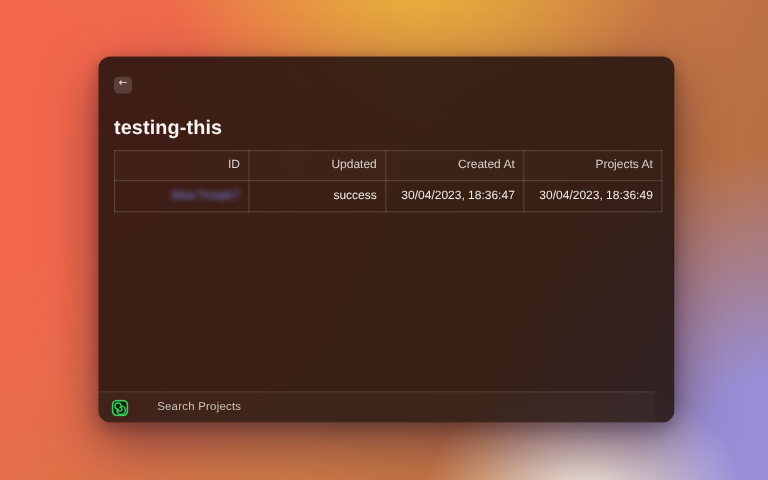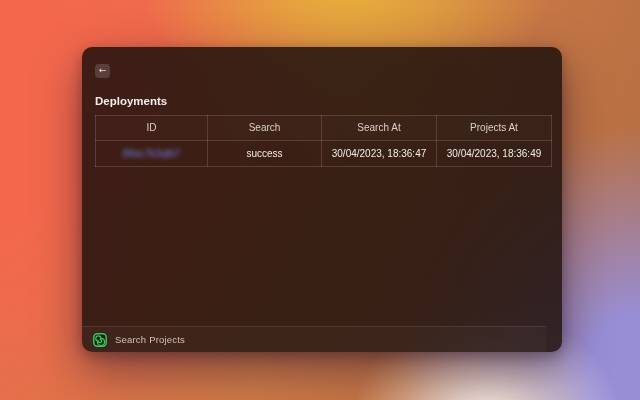--- a/index.html
+++ b/index.html
@@ -55,21 +55,21 @@
 
   table.deployments {
     margin-top: 8px;
     width: 456px;
     border-collapse: collapse;
     table-layout: fixed;
   }
   .deployments th, .deployments td {
     border: 1px solid rgba(255,255,255,0.15);
     padding: 1px 7px;
-    text-align: center;
+    text-align: right;
     font-weight: normal;
     white-space: nowrap;
     overflow: hidden;
   }
   .deployments th { height: 25px; font-size: 10px; color: #d8d1cc; background: rgba(255,255,255,0.015); }
   .deployments td { height: 26px; font-size: 10px; color: #f1ecea; margin-top: 25px; }
   .deployments col.c-id      { width: 112px; }
   .deployments col.c-status  { width: 114px; }
   .deployments col.c-created { width: 115px; }
   .deployments col.c-updated { width: 115px; }
@@ -82,51 +82,51 @@
   }
 
   .footer {
     position: absolute;
     left: 0; right: 16px; bottom: 0;
     height: 26px;
     border-top: 1px solid rgba(255,255,255,0.09);
     background: rgba(255,255,255,0.025);
     display: flex; align-items: center;
     padding: 0 11px;
-    gap: 8px;
+    gap: 24px;
     cursor: pointer;
   }
   .footer-label { font-size: 9.5px; color: #cbc4bf; letter-spacing: 0.2px; }
   .logo { display: inline-flex; width: 14px; height: 14px; }
 </style>
 </head>
 <body>
 
 <div class="desktop">
   <div class="window">
     <div class="win-content">
       <button class="back-btn">
         <span>←</span>
       </button>
 
+      <div class="page-title">testing-this</div>
 
-      <div class="section-title">Deployments</div>
 
       <table class="deployments">
         <colgroup>
           <col class="c-id">
             <col class="c-status">
             <col class="c-created">
             <col class="c-updated">
         </colgroup>
         <thead>
           <tr>
             <th>ID</th>
-            <th>Search</th>
-            <th>Search At</th>
+            <th>Updated</th>
+            <th>Created At</th>
             <th>Projects At</th>
           </tr>
         </thead>
         <tbody>
           <tr>
             <td>
               <a href="#" class="id-link">88ac7k3qtb7</a>
             </td>
             <td>success</td>
             <td>30/04/2023, 18:36:47</td>

